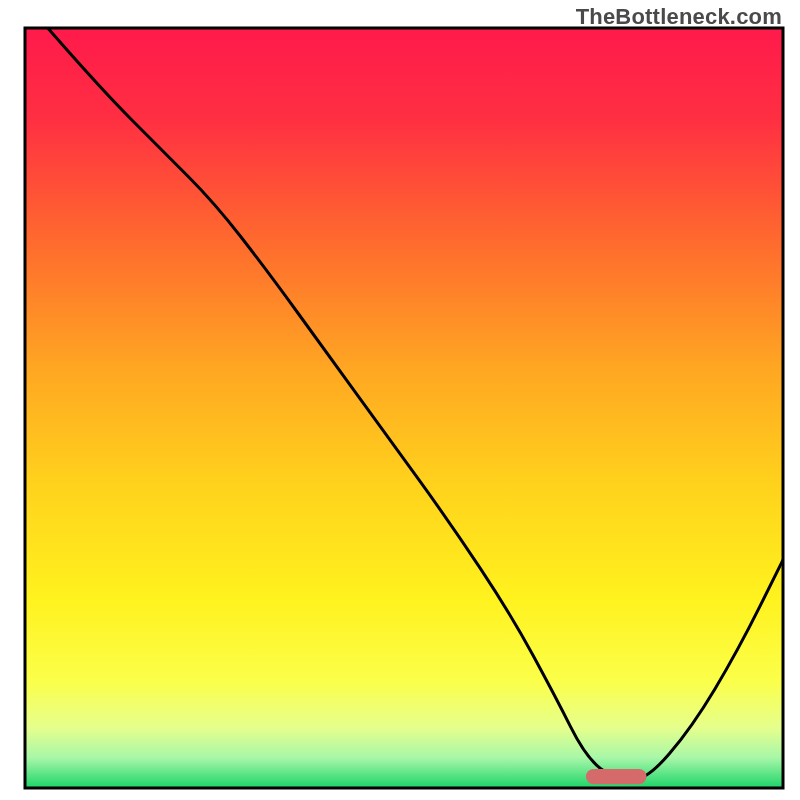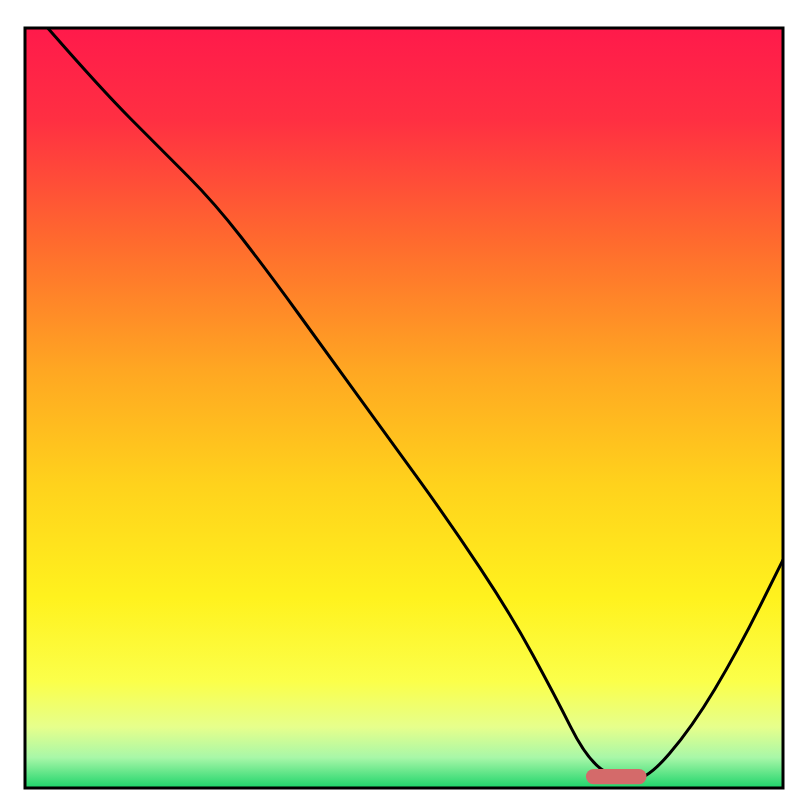--- a/index.html
+++ b/index.html
@@ -48,20 +48,21 @@
     fill: none;
     stroke: #000;
     stroke-width: 3;
   }
 </style>
 </head>
 <body>
 
 <div class="chart-wrap">
 
+  <div class="watermark">TheBottleneck.com</div>
 
   <svg class="plot" viewBox="0 0 800 800" preserveAspectRatio="none">
     <defs>
       <linearGradient id="bg-grad" x1="0" y1="0" x2="0" y2="1">
           <stop offset="0%" stop-color="#ff1a4b"></stop>
           <stop offset="12%" stop-color="#ff2f42"></stop>
           <stop offset="28.000000000000004%" stop-color="#ff6a2e"></stop>
           <stop offset="45%" stop-color="#ffa722"></stop>
           <stop offset="60%" stop-color="#ffd21c"></stop>
           <stop offset="75%" stop-color="#fff21e"></stop>

